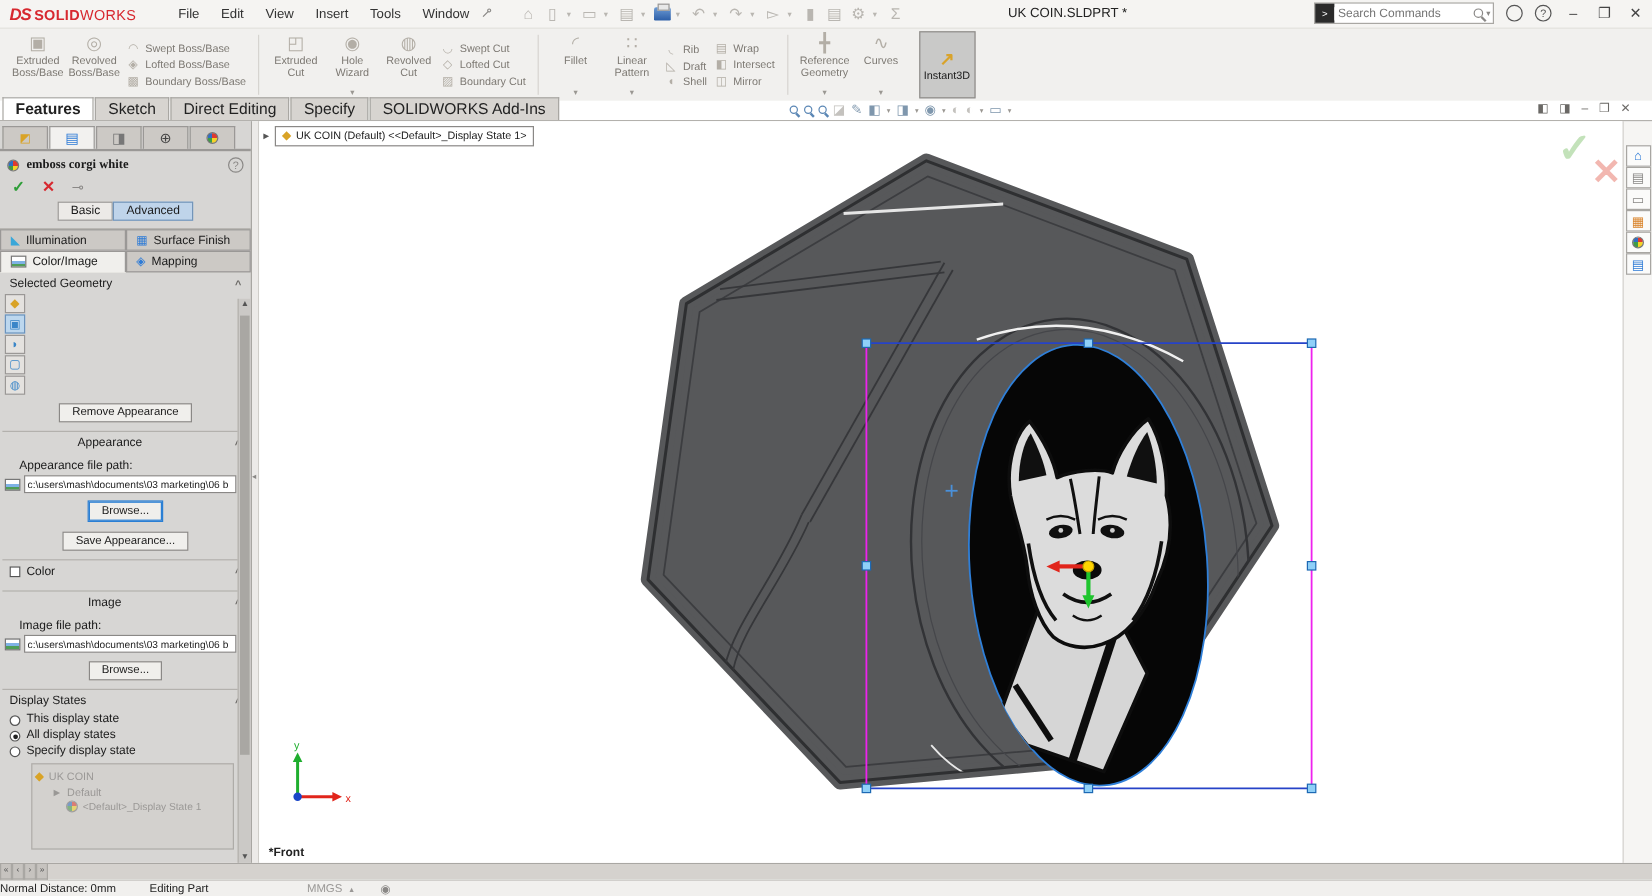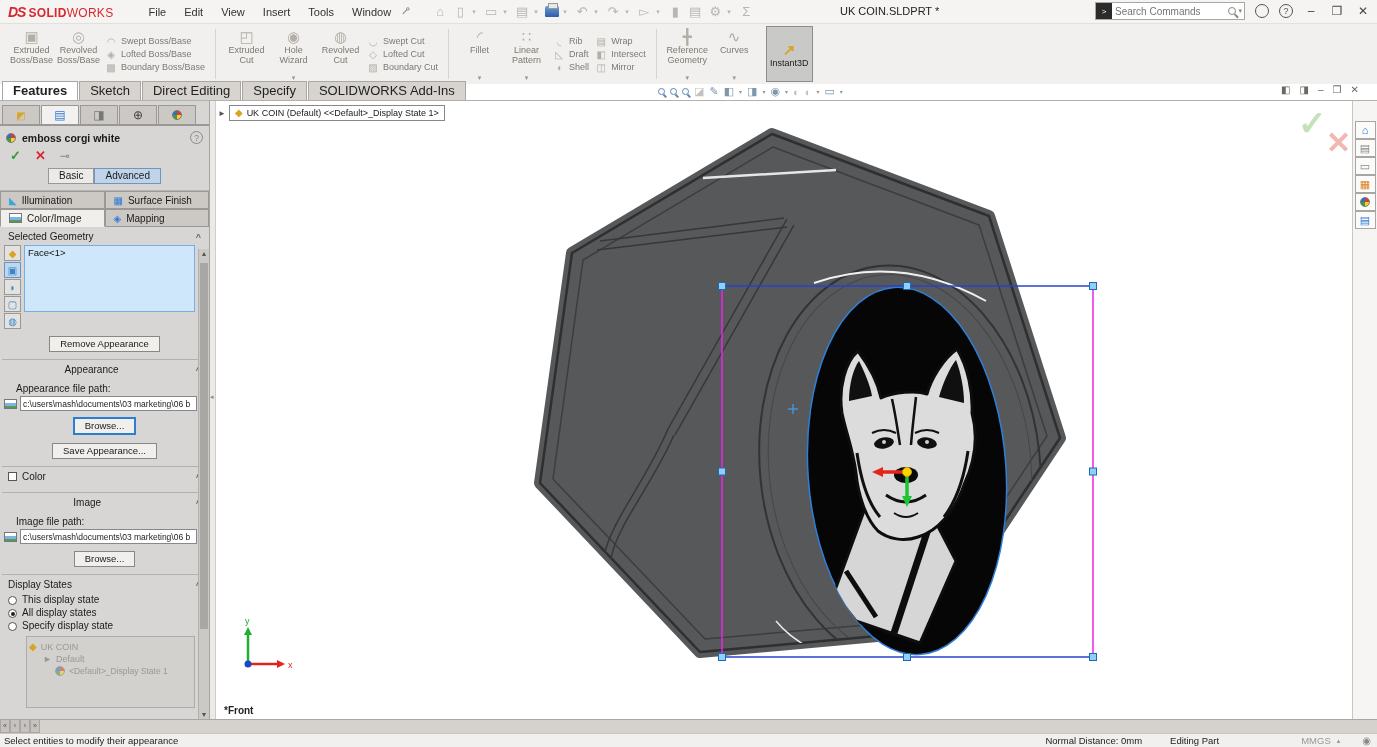--- a/index.html
+++ b/index.html
@@ -64,21 +64,21 @@
   .taskpane { width:25px; background:#f6f5f3; border-left:1px solid #c9c7c4; padding-top:20px; }
   .tp-btn { width:21px; height:18px; margin:0 auto 0; border:1px solid #a8a6a2; background:#fbfbfa; display:flex; align-items:center; justify-content:center; font-size:11px; }
   .sphere { width:12px; height:12px; border-radius:50%; background:conic-gradient(#e03a2f 0 25%, #f5d327 25% 50%, #3f9b46 50% 75%, #2f6fc4 75% 100%); border:1px solid #777; }
   .sphere.small { width:10px; height:10px; }
 
   
   .pm-tabs { display:flex; padding:4px 0 0 2px; border-bottom:2px solid #9a9896; background:#d7d6d4; }
   .pm-tab { width:38px; height:19px; border:1px solid #9a9896; border-bottom:none; background:#ccc9c5; margin-right:1px; display:flex; align-items:center; justify-content:center; font-size:12px; }
   .pm-tab.active { background:#f2f1ef; }
   .pm-title { display:flex; align-items:center; gap:6px; padding:5px 6px 2px; }
-  .pm-title .nm { font-weight:bold; font-size:10.5px; }
+  .pm-title .nm { font-weight:bold; font-size:10.5px;font-family:Liberation Serif, serif; }
   .helpc { margin-left:auto; width:13px; height:13px; border:1.3px solid #8a8886; border-radius:50%; color:#8a8886; font-size:9px; display:flex; align-items:center; justify-content:center; }
   .pm-actions { display:flex; align-items:center; gap:14px; padding:2px 10px 5px; font-size:13px; }
   .ok { color:#2e9e38; font-weight:bold; } .cancel { color:#d7282f; font-weight:bold; }
   .pinbtn { color:#8a8886; font-size:12px; }
   .mode-toggle { display:flex; justify-content:center; margin-bottom:6px; }
   .mode-btn { font-size:10px; padding:1px 10px 2px; border:1px solid #9a9896; background:#eceae7; }
   .mode-btn.active { background:#bfd4ea; border-color:#7395b9; }
   .pm-tabs2 { display:grid; grid-template-columns:1fr 1fr; border-top:1px solid #b9b7b3; }
   .pm2 { height:18px; display:flex; align-items:center; gap:5px; padding-left:8px; background:#ccc9c5; border:1px solid #9a9896; font-size:10px; }
   .pm2.active { background:#f0efec; border-bottom-color:#f0efec; }
@@ -415,23 +415,20 @@
         <span class="fbtn">
             <span>◗</span>
           </span>
         <span class="fbtn">
             <span>▢</span>
           </span>
         <span class="fbtn">
             <span>◍</span>
           </span>
       </div>
-      <div class="geolist">
-        <div>Face&lt;1&gt;</div>
-      </div>
     </div>
     <button class="btn">Remove Appearance</button>
 
     <div class="divider"></div>
     <div class="sec-hd center">
       <span class="t">Appearance</span>
       <span class="chev">^</span>
     </div>
     <div class="lab">Appearance file path:</div>
     <div class="pathrow">
@@ -642,19 +639,18 @@
   <span class="navb">«</span>
   <span class="navb">‹</span>
   <span class="navb">›</span>
   <span class="navb">»</span>
   <span class="btab active">Model</span>
   <span class="btab">3D Views</span>
   <span class="btab">Motion Study 1</span>
 </div>
 
 <div class="statusbar">
-  <span class="msg">Select entities to modify their appearance</span>
   <span class="st-nd">Normal Distance: 0mm</span>
   <span class="st-ep">Editing Part</span>
   <span class="st-units">MMGS</span>
   <span class="st-caret">▴</span>
   <span class="st-tag">◉</span>
 </div>
 
 </body></html>

